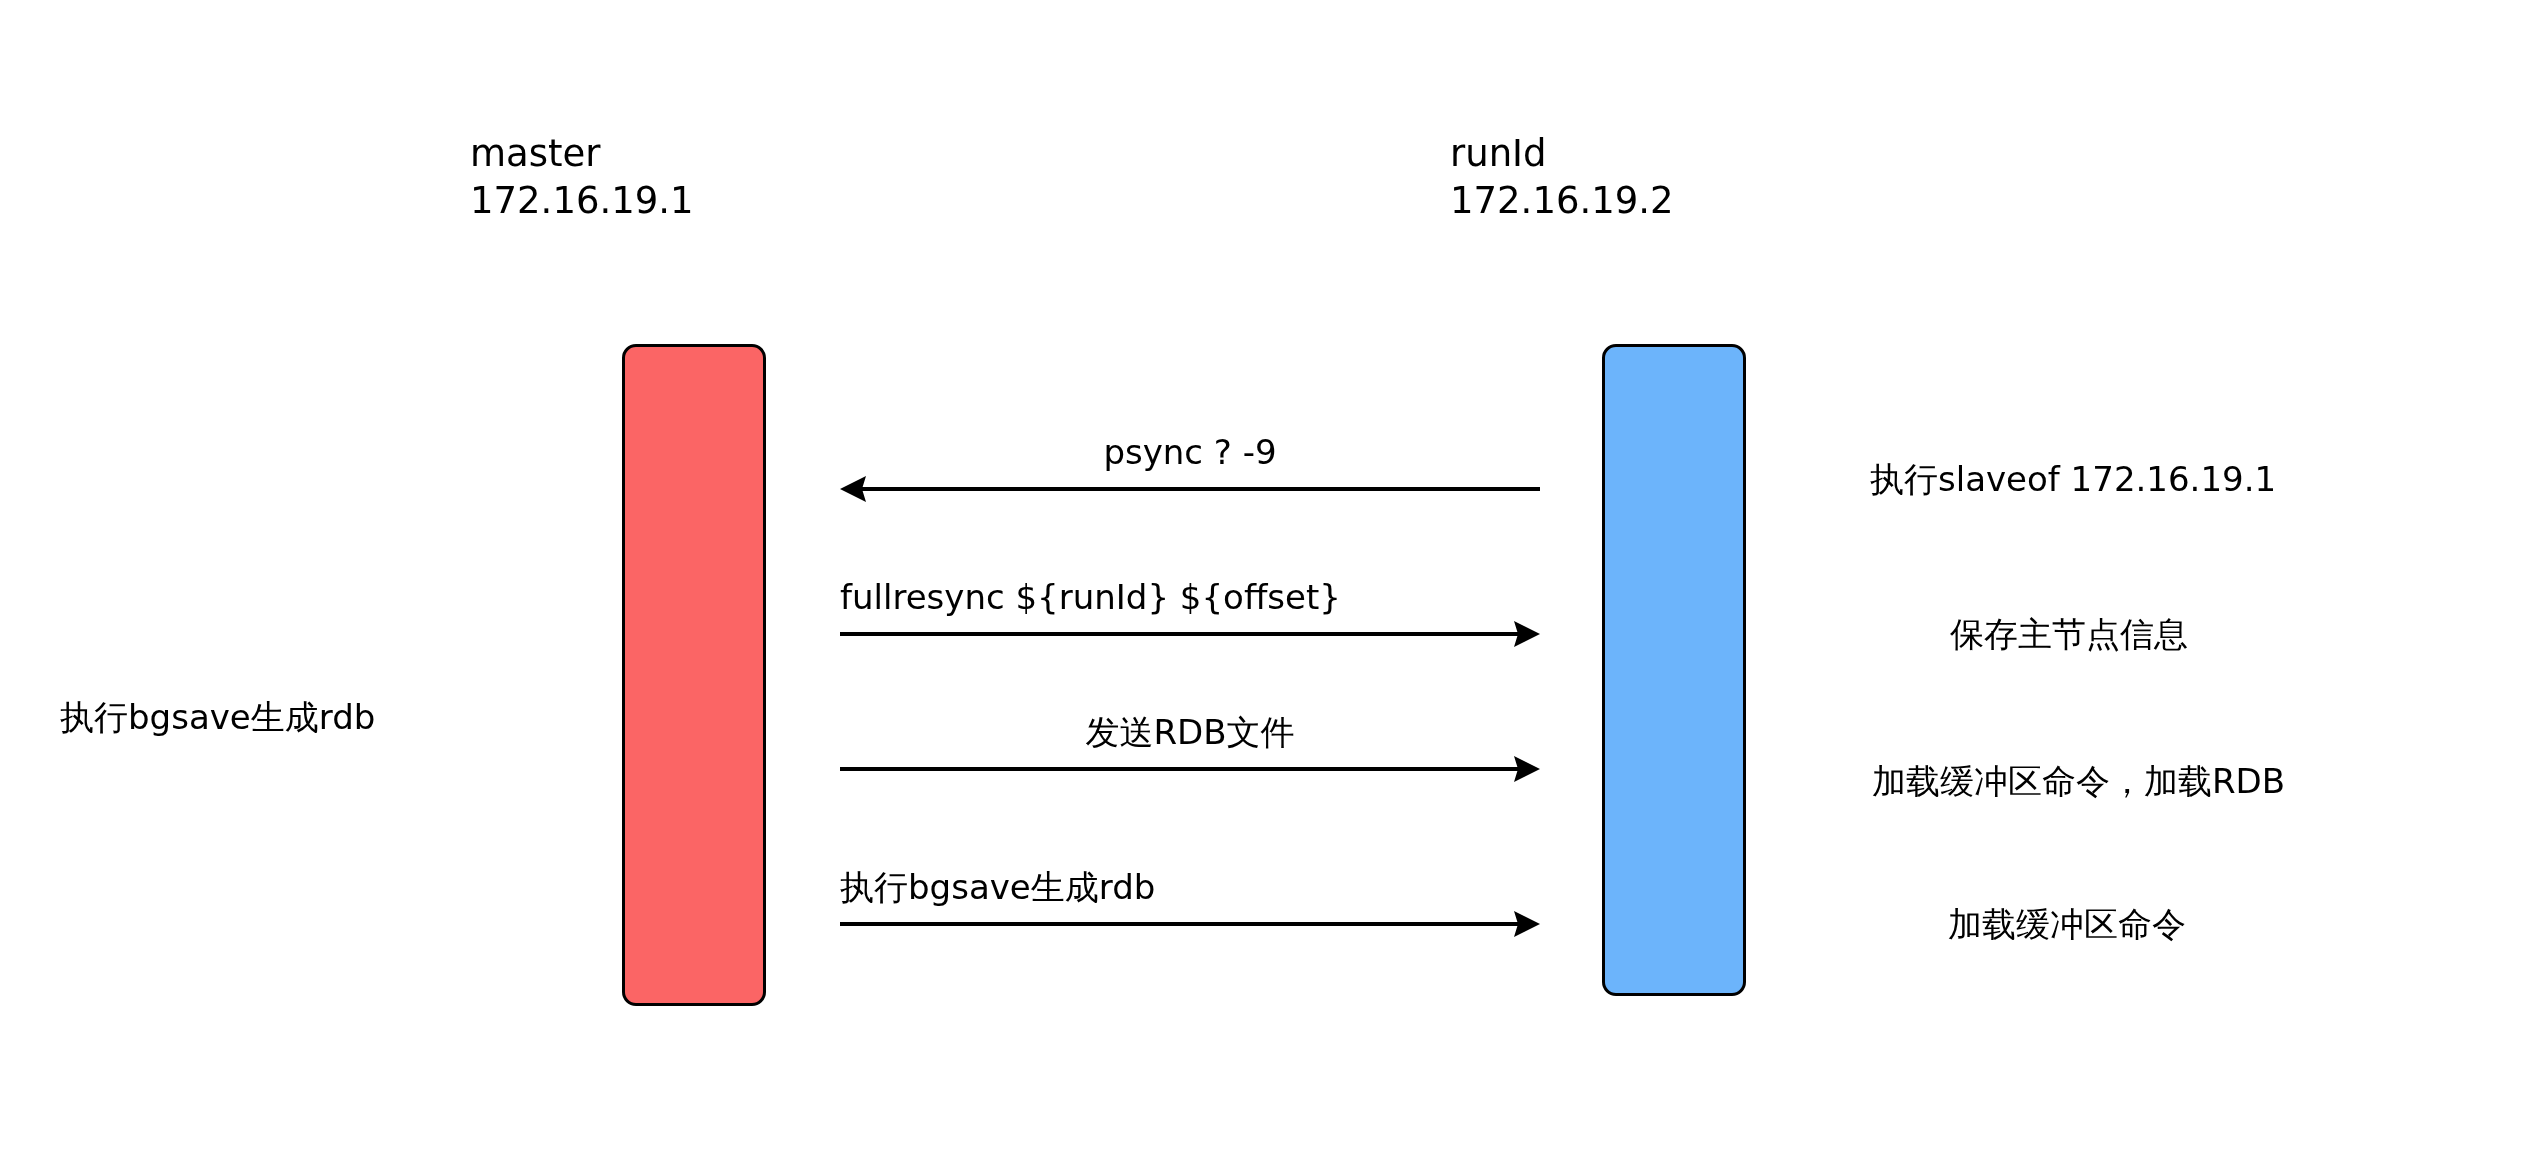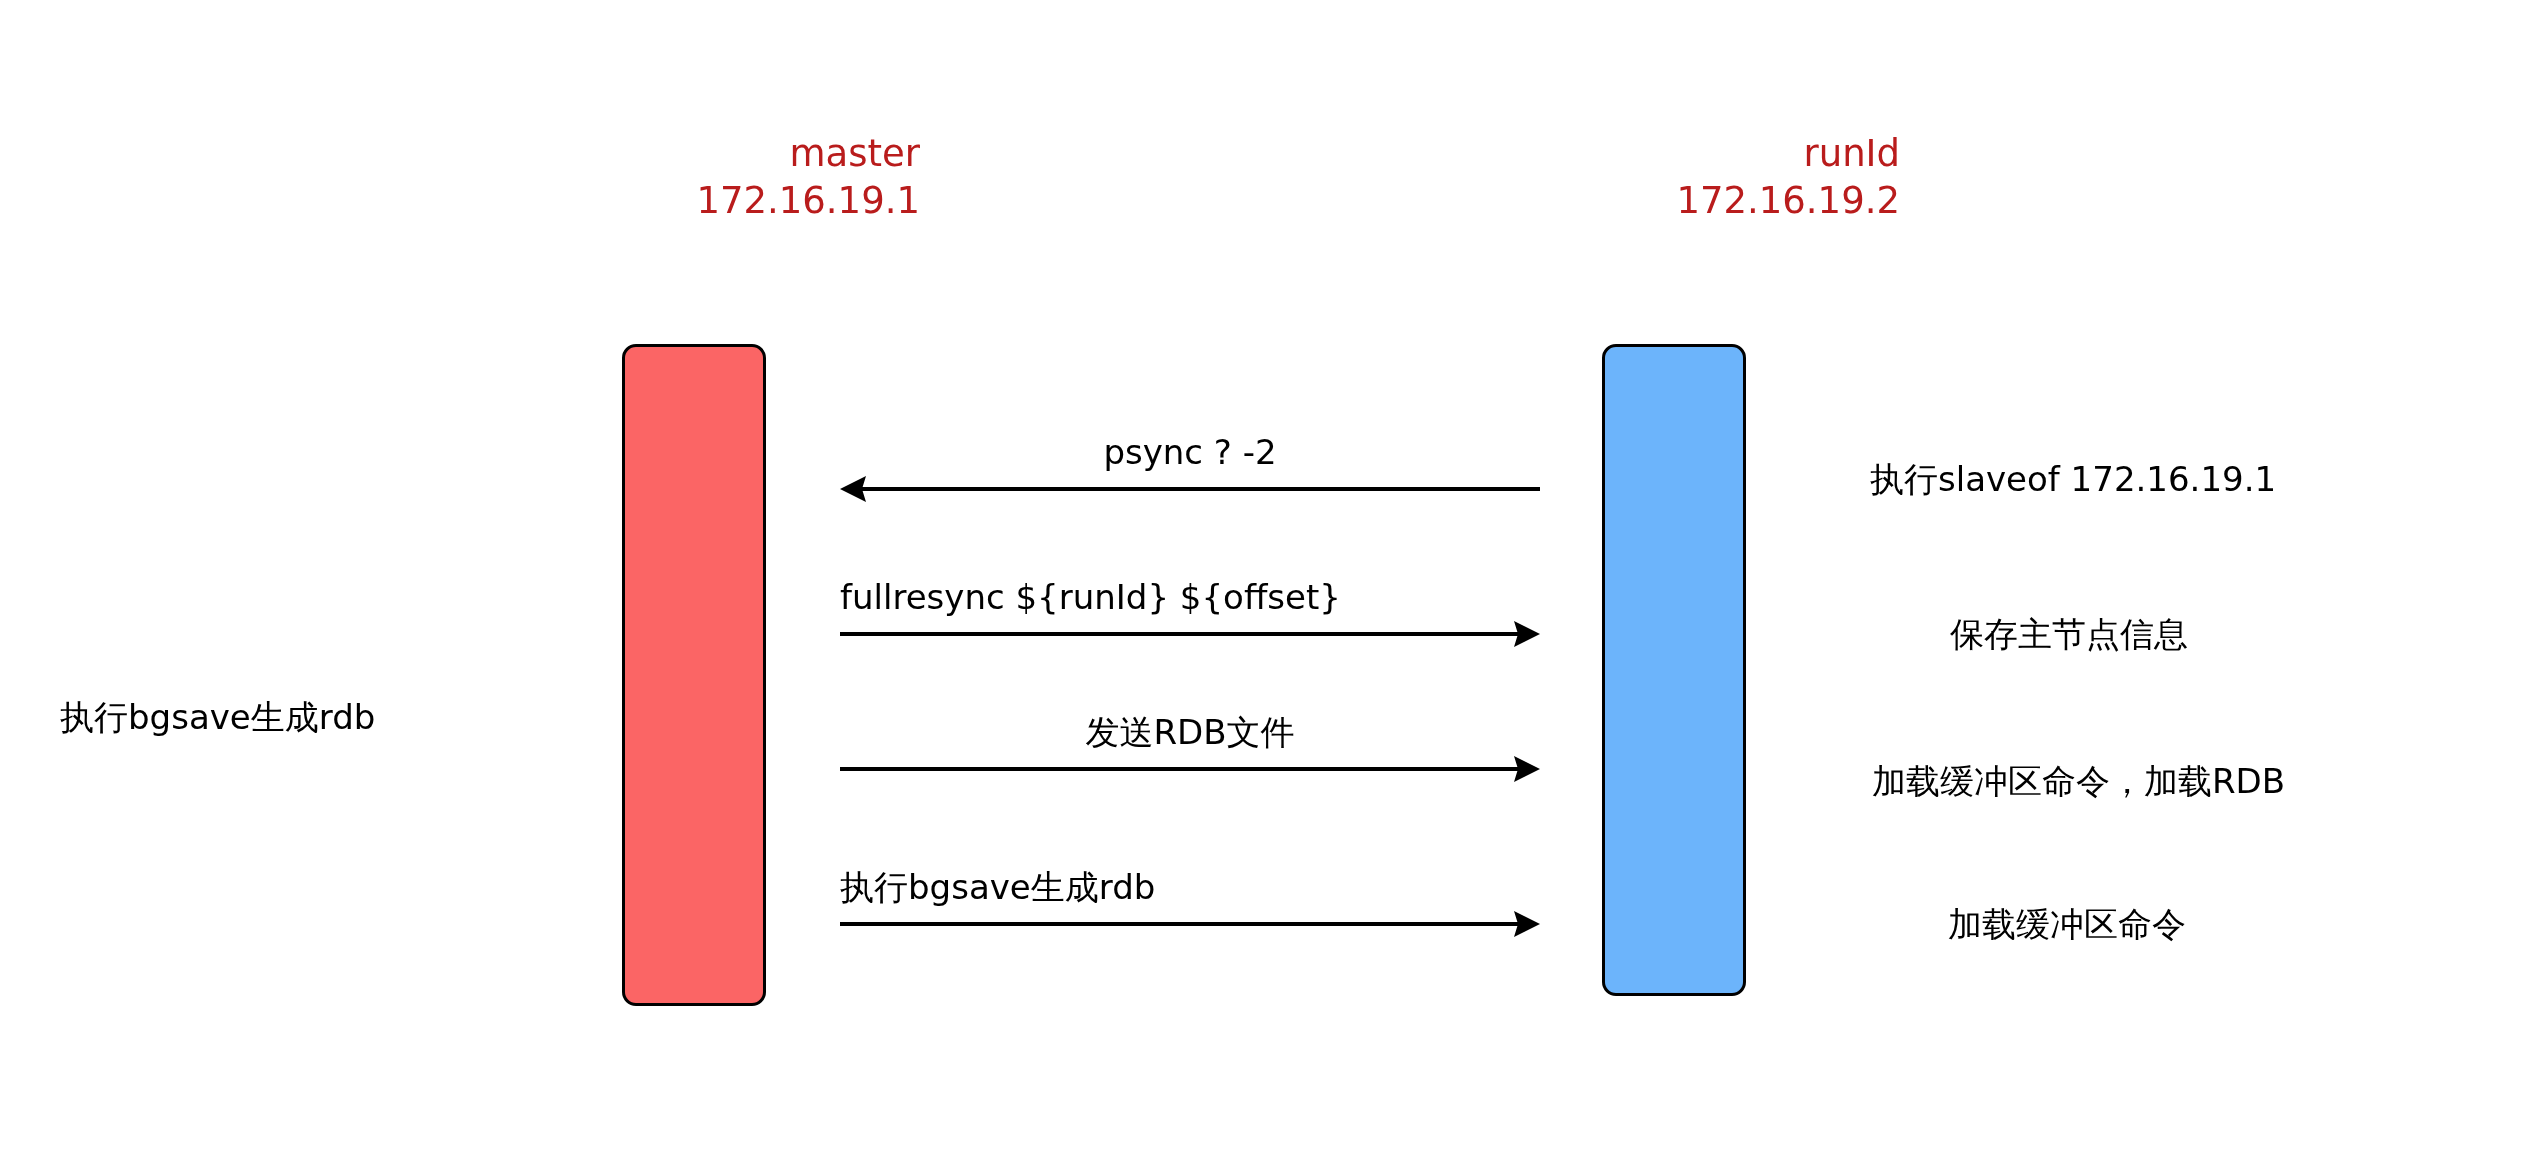--- a/index.html
+++ b/index.html
@@ -13,24 +13,24 @@
     height: 1162px;
     background: #ffffff;
     overflow: hidden;
     font-family: "DejaVu Sans", "Liberation Sans", sans-serif;
     color: #000000;
   }
 
   
   .node-title {
     position: absolute;
-    text-align: right;
+    text-align: left;
     line-height: 1.28;
     font-size: 37px;
-    color: #b91c1c;
+    color: #000000;
     white-space: nowrap;
   }
   .node-title .name { display: block; }
   .node-title .ip   { display: block; }
 
   
   .lifeline {
     position: absolute;
     border: 3px solid #000000;
     border-radius: 14px;
@@ -102,21 +102,21 @@
 
   <div class="node-title" style="left:1450px; top:130px; width:450px;">
     <span class="name">runId</span>
     <span class="ip">172.16.19.2</span>
   </div>
 
   <div id="master-box" class="lifeline"></div>
   <div id="slave-box" class="lifeline"></div>
 
   <div class="message" style="top:485px;">
-    <div class="msg-label">psync ? -2</div>
+    <div class="msg-label">psync ? -9</div>
     <svg class="msg-arrow" viewBox="0 0 700 34">
       <line x1="18" y1="4" x2="700" y2="4" stroke="#000" stroke-width="4"></line>
       <polygon points="0,4 26,-9 22,4 26,17" fill="#000"></polygon>
     </svg>
   </div>
 
   <div class="message" style="top:630px;">
     <div class="msg-label align-left">fullresync ${runId} ${offset}</div>
     <svg class="msg-arrow" viewBox="0 0 700 34">
       <line x1="0" y1="4" x2="682" y2="4" stroke="#000" stroke-width="4"></line>

